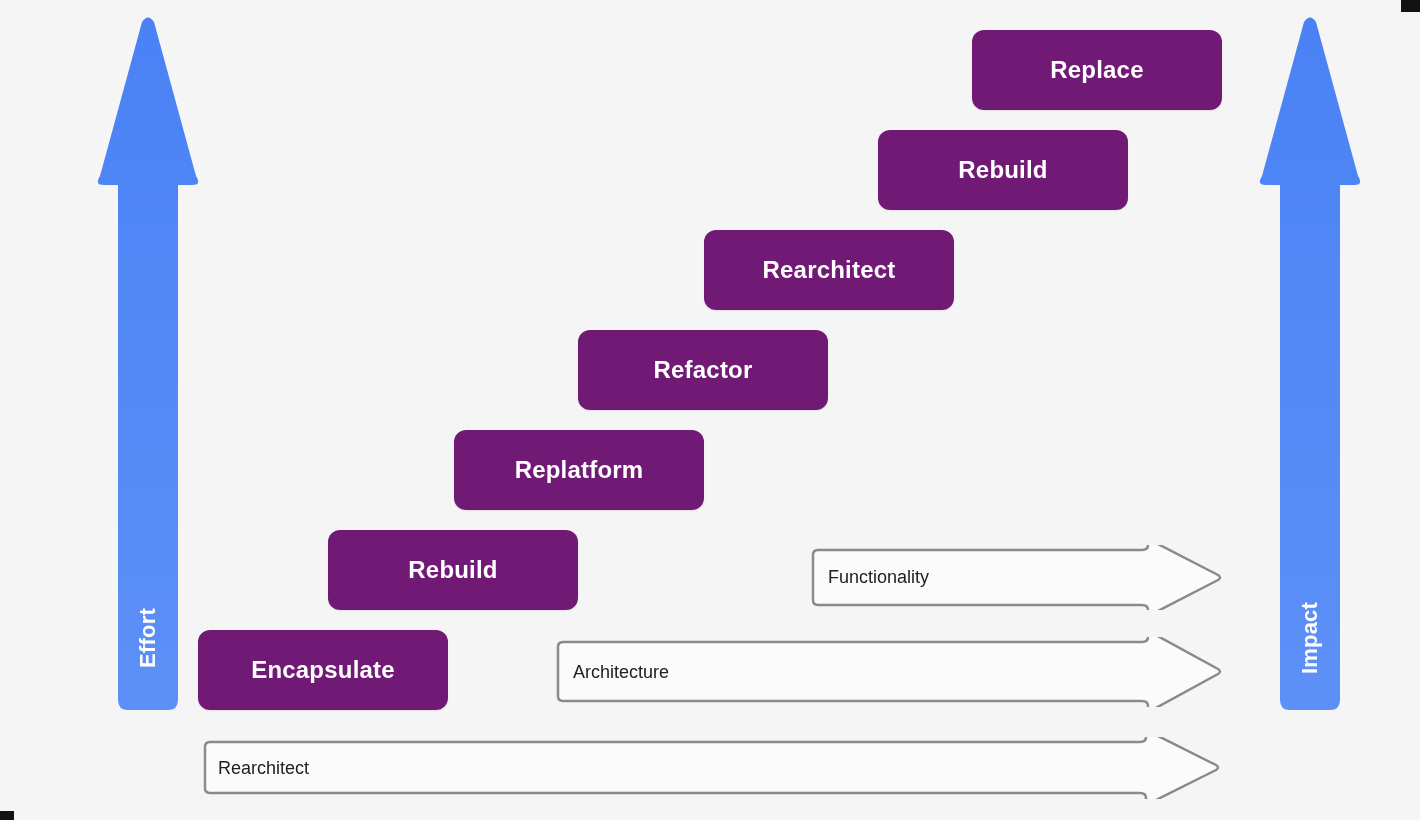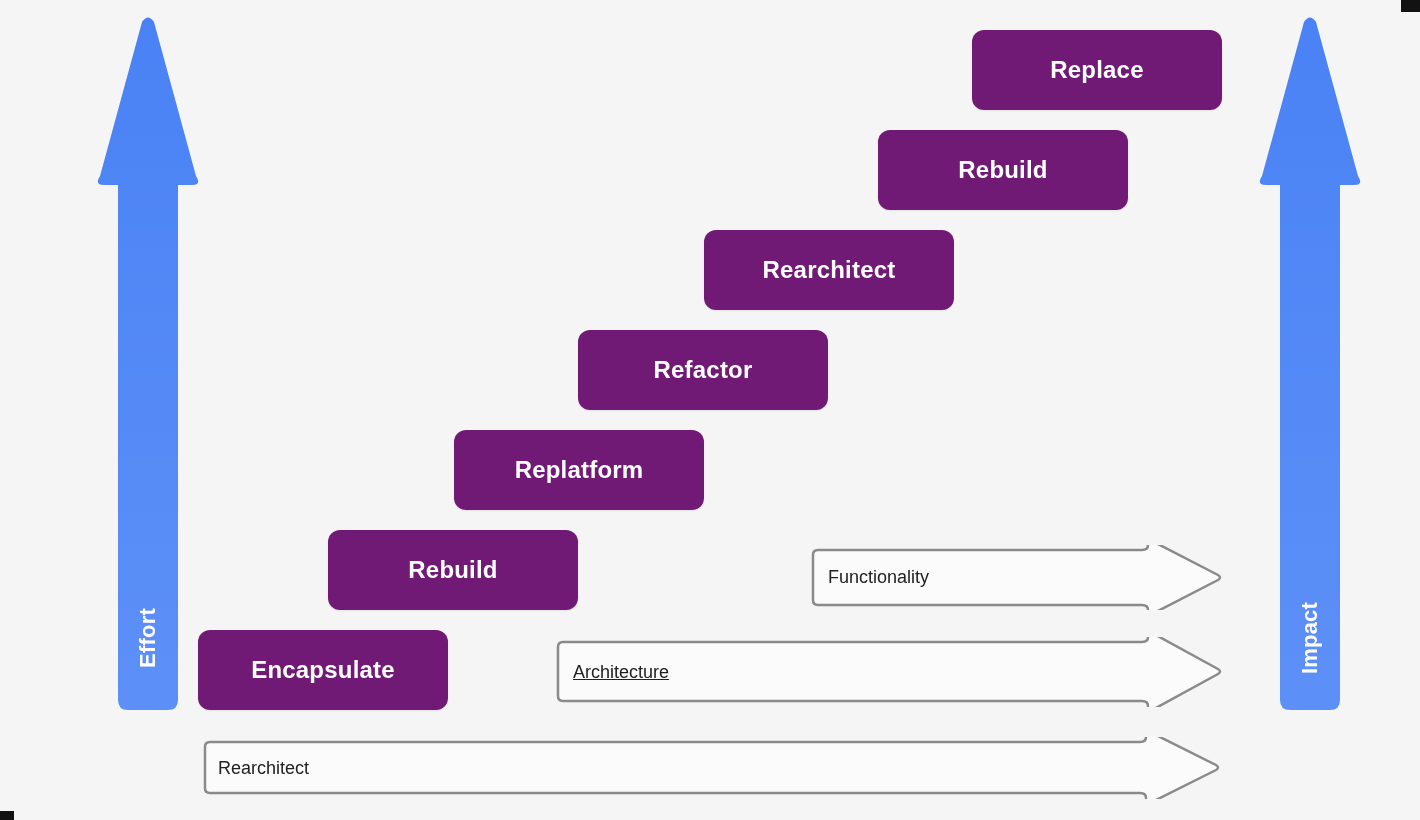--- a/index.html
+++ b/index.html
@@ -202,21 +202,21 @@
                L 665 32
                Q 669 34.5 665 37
                L 601 72
                Q 595 77 595 71
                L 595 69
                Q 595 64 589 64
                L 10 64
                Q 5 64 5 59
                Z" fill="#fbfbfb" stroke="#8a8a8a" stroke-width="2.5" stroke-linejoin="round"></path>
     </svg>
-    <div class="h-arrow-label" style="left:20px;text-decoration:underline;">Architecture</div>
+    <div class="h-arrow-label" style="left:20px;">Architecture</div>
   </div>
 
   <div class="h-arrow" style="left:200px; top:737px; width:1020px; height:62px;">
     <svg width="1020" height="62" viewBox="0 0 1020 62" xmlns="http://www.w3.org/2000/svg">
       <path d="M 5 10
                Q 5 5 10 5
                L 940 5
                Q 946 5 946 0
                L 946 -3
                Q 946 -9 952 -4

